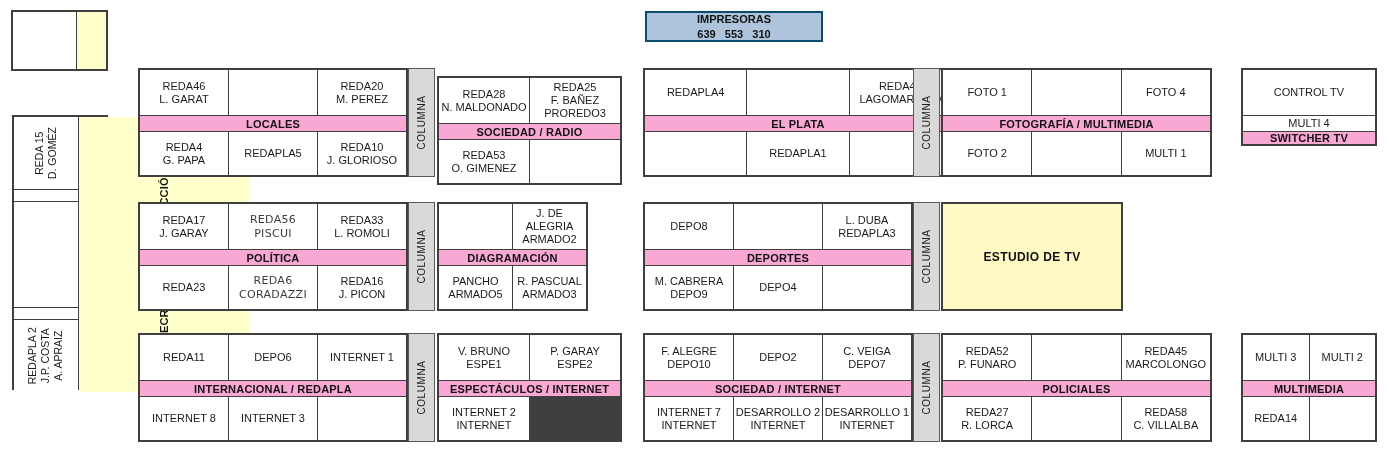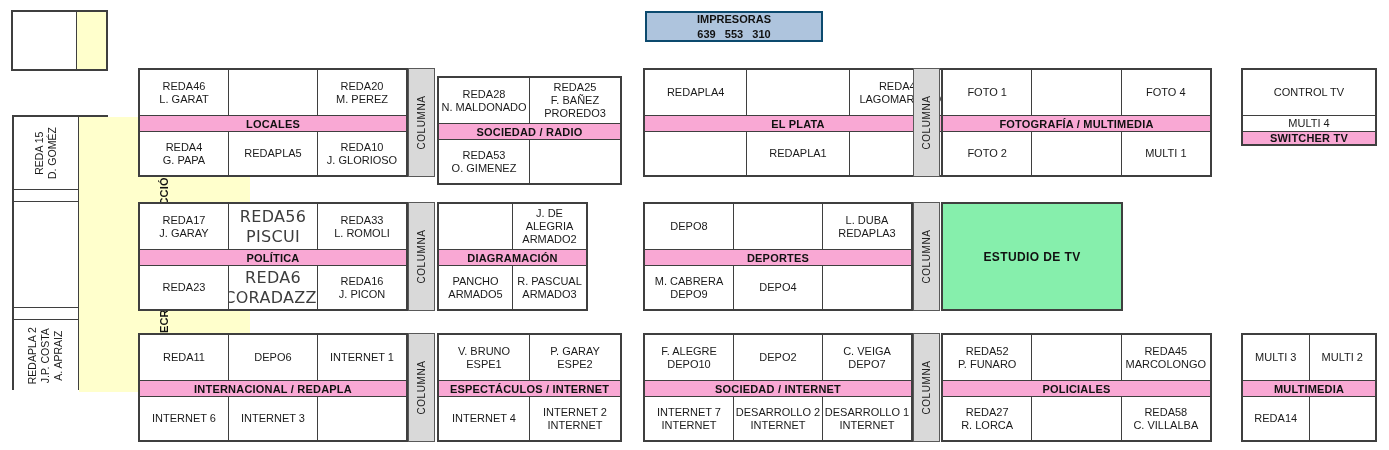--- a/index.html
+++ b/index.html
@@ -10,30 +10,30 @@
 
   
   .group{position:absolute;display:grid;gap:1px;background:#3f3f3f;border:2px solid #3f3f3f}
   .g3{grid-template-columns:1fr 1fr 1fr;grid-template-rows:45px 15px 43px}
   .g2{grid-template-columns:1fr 1fr;grid-template-rows:45px 15px 43px}
   .g2s{grid-template-columns:1fr;grid-template-rows:45px 15px}
   .c{background:#fff;display:flex;align-items:center;justify-content:center;text-align:center;
      font-size:11px;line-height:1.18;white-space:pre-line;overflow:hidden}
   .lbl{grid-column:1/-1;background:#f9a8d4;display:flex;align-items:center;justify-content:center;
        font-weight:bold;font-size:11px;color:#111;letter-spacing:.2px}
-  .alt{font-size:16px;color:#3d3d3d;font-family:"DejaVu Sans",sans-serif;letter-spacing:.3px;line-height:1.25}
+  .alt{font-size:11px;color:#3d3d3d;font-family:"DejaVu Sans",sans-serif;letter-spacing:.3px;line-height:1.25}
 
   
   .colstrip{position:absolute;width:27px;height:109px;background:#d9d9d9;border:1px solid #595959;
             display:flex;align-items:center;justify-content:center}
   .vert{transform:rotate(-90deg);white-space:pre-line;text-align:center;flex:none}
   .colstrip .vert{font-size:10px;letter-spacing:.6px;color:#222}
 
   
-  .studio{position:absolute;left:941px;top:202px;width:182px;height:109px;background:#86efac;
+  .studio{position:absolute;left:941px;top:202px;width:182px;height:109px;background:#fef9c3;
           border:2px solid #3f3f3f;display:flex;align-items:center;justify-content:center;
           font-weight:bold;font-size:12px;letter-spacing:.4px;color:#111}
 
   
   .printer{position:absolute;left:645px;top:11px;width:178px;height:31px;background:#aec4dd;
            border:2px solid #0c4a6e;display:flex;flex-direction:column;align-items:center;
            justify-content:center;font-weight:bold;font-size:11px;line-height:1.3;color:#111}
   .printer div{white-space:pre}
 
   
@@ -190,36 +190,35 @@
     <span class="vert">COLUMNA</span>
   </div>
 
   <div class="studio">ESTUDIO DE TV</div>
 
   <div class="group g3" style="left:138px;top:333px;width:270px">
     <div class="c">REDA11</div>
     <div class="c">DEPO6</div>
     <div class="c">INTERNET 1</div>
     <div class="lbl">INTERNACIONAL / REDAPLA</div>
-    <div class="c">INTERNET 6</div>
+    <div class="c">INTERNET 8</div>
     <div class="c">INTERNET 3</div>
     <div class="c"></div>
   </div>
 
   <div class="colstrip" style="left:408px;top:333px">
     <span class="vert">COLUMNA</span>
   </div>
 
   <div class="group g2" style="left:437px;top:333px;width:185px">
     <div class="c">V. BRUNO
 ESPE1</div>
     <div class="c">P. GARAY
 ESPE2</div>
     <div class="lbl">ESPECTÁCULOS / INTERNET</div>
-    <div class="c">INTERNET 4</div>
     <div class="c">INTERNET 2
 INTERNET</div>
   </div>
 
   <div class="group g3" style="left:643px;top:333px;width:270px">
     <div class="c">F. ALEGRE
 DEPO10</div>
     <div class="c">DEPO2</div>
     <div class="c">C. VEIGA
 DEPO7</div>

